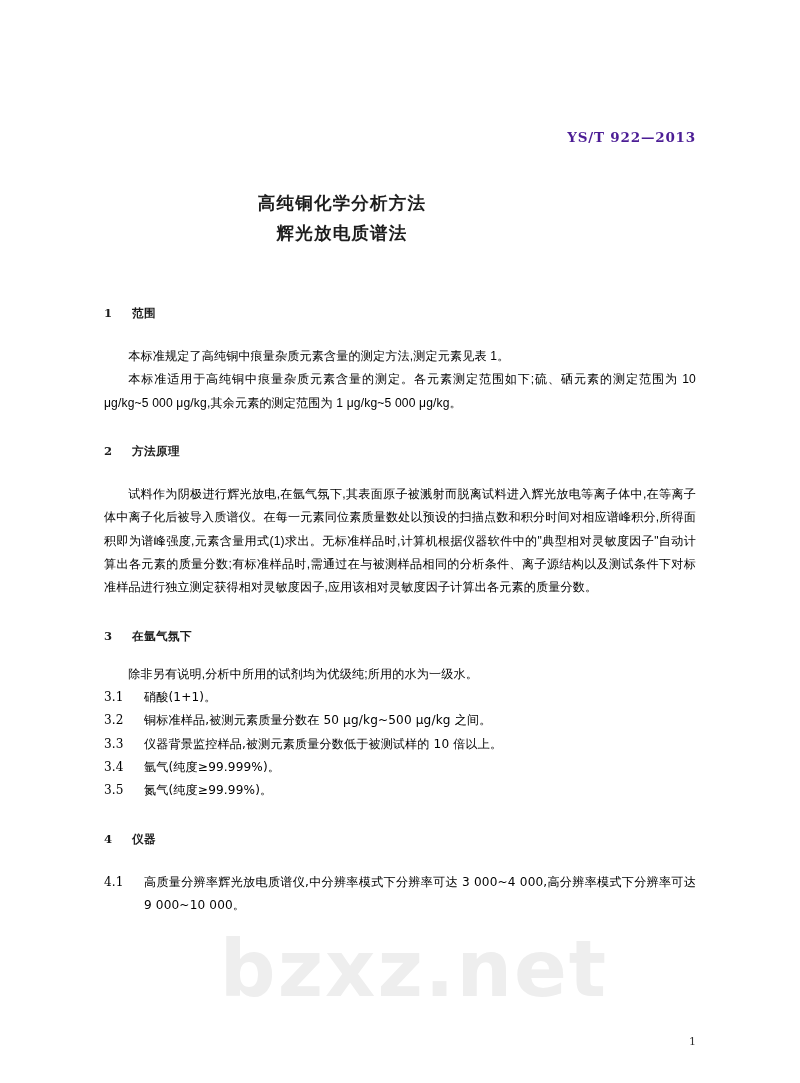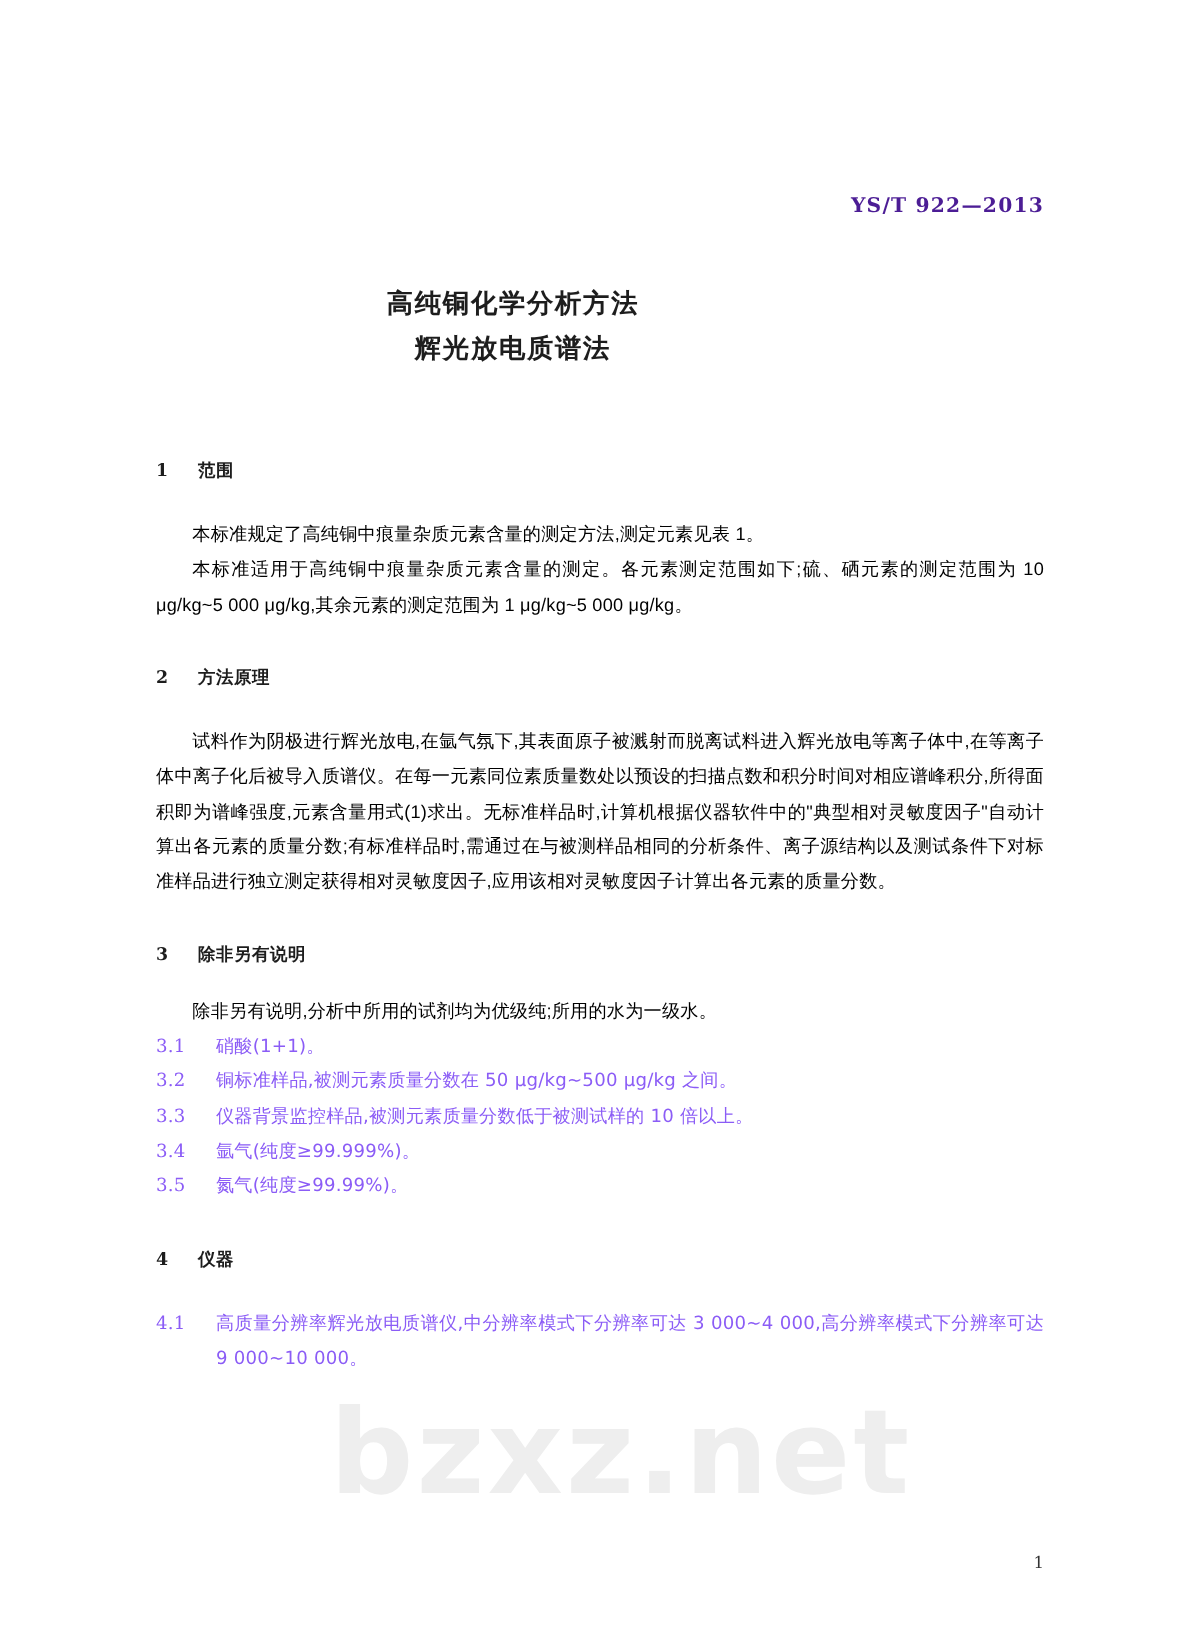--- a/index.html
+++ b/index.html
@@ -89,21 +89,21 @@
     text-align: justify;
     margin: 0;
     letter-spacing: 0.15px;
   }
   .para.indent {
     text-indent: 2em;
   }
   .num-item {
     font-family: "DejaVu Sans", "Liberation Sans", serif;
     font-size: 12.1px;
-    color: #8b5cf6;
+    color: #000000;
     line-height: 1.93;
     margin: 0;
     display: flex;
     letter-spacing: 0.15px;
   }
   .num-item .idx {
     flex: 0 0 40px;
     font-family: "DejaVu Serif", "Liberation Serif", serif;
   }
   .num-item .txt {
@@ -159,21 +159,21 @@
 
       <div class="sec-head">
         <span class="num lat">2</span><span>方法原理</span>
       </div>
       <div class="gap-lg"></div>
       <p class="para indent">试料作为阴极进行辉光放电,在氩气氛下,其表面原子被溅射而脱离试料进入辉光放电等离子体中,在等离子体中离子化后被导入质谱仪。在每一元素同位素质量数处以预设的扫描点数和积分时间对相应谱峰积分,所得面积即为谱峰强度,元素含量用式(1)求出。无标准样品时,计算机根据仪器软件中的"典型相对灵敏度因子"自动计算出各元素的质量分数;有标准样品时,需通过在与被测样品相同的分析条件、离子源结构以及测试条件下对标准样品进行独立测定获得相对灵敏度因子,应用该相对灵敏度因子计算出各元素的质量分数。</p>
 
       <div class="gap-xl"></div>
 
       <div class="sec-head">
-        <span class="num lat">3</span><span>除非另有说明</span>
+        <span class="num lat">3</span><span>在氩气氛下</span>
       </div>
       <div class="gap-md"></div>
       <p class="para indent">除非另有说明,分析中所用的试剂均为优级纯;所用的水为一级水。</p>
 
       <div class="num-item">
         <span class="idx">3.1</span>
         <span class="txt">硝酸(1+1)。</span>
       </div>
       <div class="num-item">
         <span class="idx">3.2</span>

